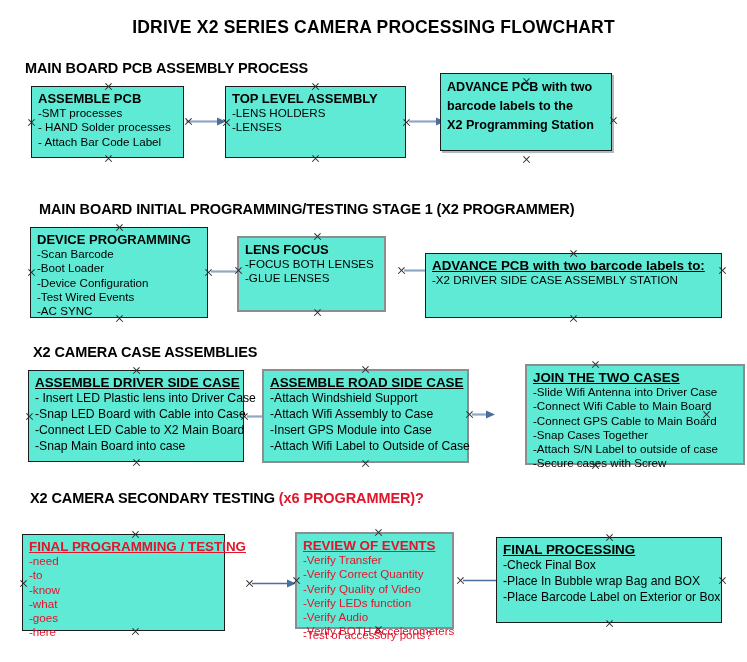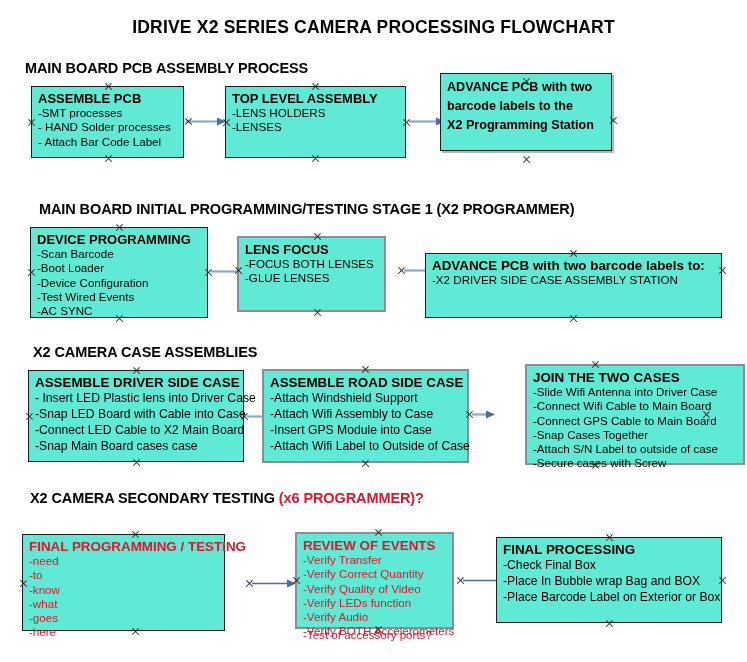--- a/index.html
+++ b/index.html
@@ -71,20 +71,21 @@
     line-height: 14.3px;
     white-space: nowrap;
   }
   .node-line.red { color: #e1152b; }
   .node-line.overflow-line {
     position: absolute;
     left: 6px;
   }
   .node-title.big {
     font-size: 13.4px;
+    text-decoration: underline;
   }
   .node-line.big {
     font-size: 12.2px;
     line-height: 16px;
   }
   .node-body.center-lines .node-line {
     font-size: 12.6px;
     line-height: 19px;
     font-weight: bold;
   }
@@ -233,21 +234,21 @@
   <div class="section-header" style="left:33px; top:344px;">
     <span>X2 CAMERA CASE ASSEMBLIES</span>
   </div>
 
   <div class="node" style="left:28px; top:370px; width:216px; height:92px;">
     <div class="node-title big">ASSEMBLE DRIVER SIDE CASE</div>
     <div class="node-body">
       <div class="node-line big">- Insert LED Plastic lens into Driver Case</div>
       <div class="node-line big">-Snap LED Board with Cable into Case</div>
       <div class="node-line big">-Connect LED Cable to X2 Main Board</div>
-      <div class="node-line big">-Snap Main Board cases case</div>
+      <div class="node-line big">-Snap Main Board into case</div>
     </div>
   </div>
   <div class="handle" style="left:136px; top:370px;"></div>
   <div class="handle" style="left:136px; top:462px;"></div>
   <div class="handle" style="left:29px; top:416px;"></div>
   <div class="handle" style="left:244px; top:416px;"></div>
 
   <div class="connector" style="left:247px; top:411px; width:25px;">
     <svg width="25" height="11" viewBox="0 0 25 11">
       <line x1="0" y1="5.5" x2="16" y2="5.5" stroke="#8fa8c4" stroke-width="2.2"></line>

